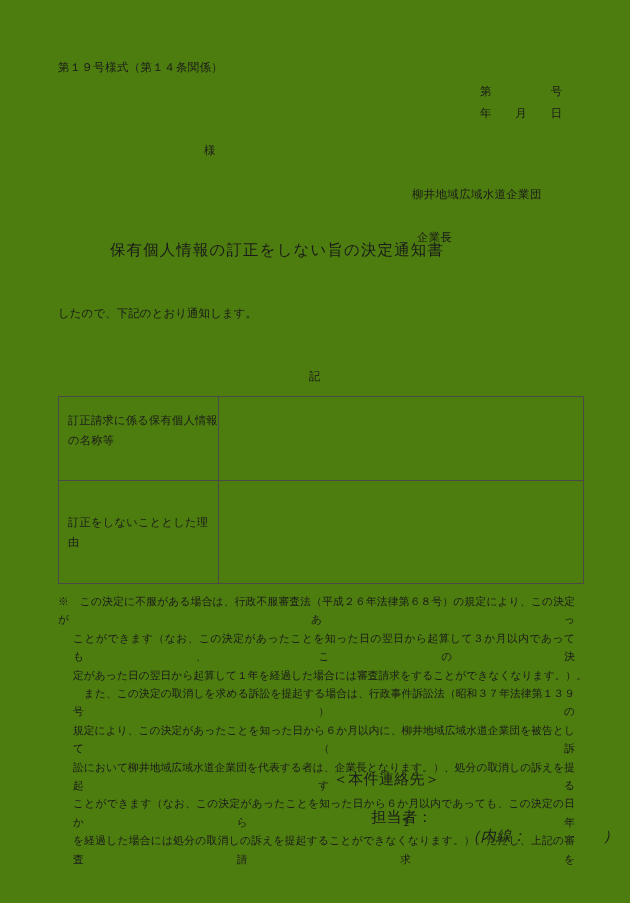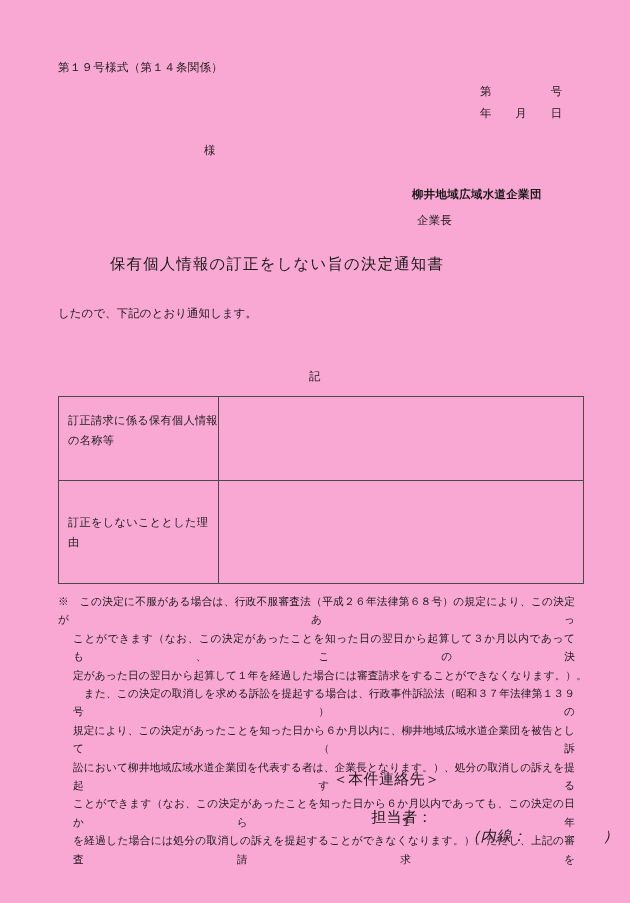--- a/index.html
+++ b/index.html
@@ -11,21 +11,21 @@
     width: 630px;
     height: 903px;
     position: relative;
     font-family: "Liberation Serif", "DejaVu Serif", serif;
     color: #1a1a1a;
     overflow: hidden;
   }
   .page {
     position: absolute;
     inset: 0;
-    background: #f9a8d4;
+    background: #4d7c0f;
   }
 
   
   .t {
     position: absolute;
     white-space: pre;
     line-height: 1.0;
     font-size: 11.2px;
     letter-spacing: 0.4px;
   }
@@ -53,32 +53,31 @@
   
   #addressee-suffix {
     left: 204px;
     top: 145px;
     font-size: 11.4px;
   }
   #issuer-org {
     left: 412px;
     top: 189px;
     font-size: 11.4px;
-    font-weight: bold;
   }
   #issuer-title {
     left: 417px;
-    top: 215px;
+    top: 232px;
     font-size: 11.4px;
   }
 
   
   #doc-title {
     left: 0;
-    top: 256px;
+    top: 242px;
     width: 554px;
     text-align: center;
     font-size: 15.4px;
     letter-spacing: 1.2px;
     white-space: pre;
   }
 
   
   #body-block {
     position: absolute;

